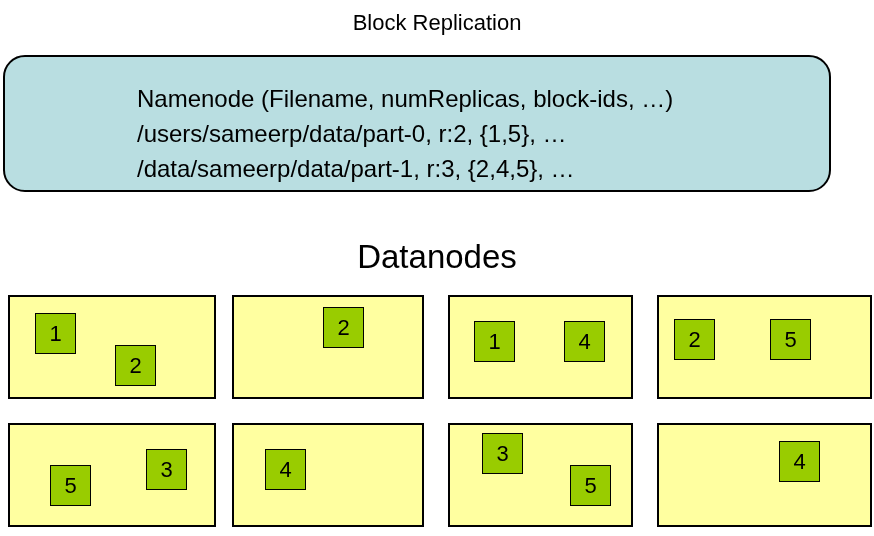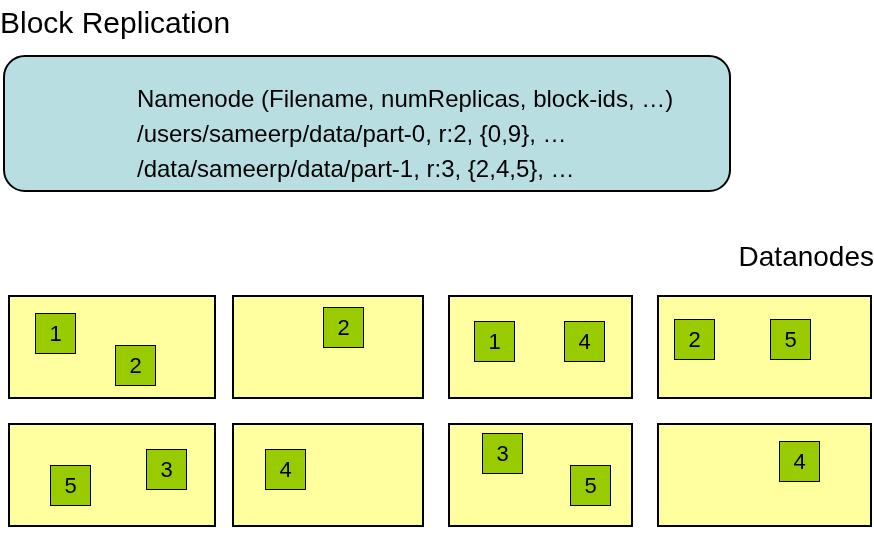--- a/index.html
+++ b/index.html
@@ -6,35 +6,35 @@
   .stage{
     position:relative;
     width:874px;height:536px;
     background:#ffffff;
     font-family:"Liberation Sans", sans-serif;
     color:#000;
     overflow:hidden;
   }
   .main-title{
     position:absolute;top:8px;left:0;width:100%;
-    font-size:30px;line-height:30px;
+    text-align:center;font-size:22px;line-height:30px;
   }
   .namenode{
-    position:absolute;left:3px;top:55px;width:728px;height:137px;
+    position:absolute;left:3px;top:55px;width:828px;height:137px;
     box-sizing:border-box;
     background:var(--namenode-fill,#B9DEE1);
     border:2px solid var(--border,#000);
     border-radius:22px;
     padding:24px 10px 0 132px;
     font-size:24px;line-height:35px;
   }
   .nn-line{white-space:nowrap;}
   .dn-title{
     position:absolute;top:242px;left:0;width:100%;
-    text-align:right;font-size:28px;line-height:30px;
+    text-align:center;font-size:33px;line-height:30px;
   }
   .node{
     position:absolute;height:104px;box-sizing:border-box;
     background:var(--datanode-fill,#FFFFA0);
     border:2px solid var(--border,#000);
   }
   .n1{left:8px;  top:295px;width:208px;}
   .n2{left:232px;top:295px;width:192px;}
   .n3{left:448px;top:295px;width:185px;}
   .n4{left:657px;top:295px;width:215px;}
@@ -65,21 +65,21 @@
 </style>
 </head>
 <body>
 
 <div class="stage">
 
   <div class="main-title">Block Replication</div>
 
   <div class="namenode">
     <div class="nn-line">Namenode (Filename, numReplicas, block-ids, …)</div>
-    <div class="nn-line">/users/sameerp/data/part-0, r:2, {0,9}, …</div>
+    <div class="nn-line">/users/sameerp/data/part-0, r:2, {1,5}, …</div>
     <div class="nn-line">/data/sameerp/data/part-1, r:3, {2,4,5}, …</div>
   </div>
 
   <div class="dn-title">Datanodes</div>
 
   <div class="node n1">
     <div class="blk">1</div>
     <div class="blk">2</div>
   </div>
 

